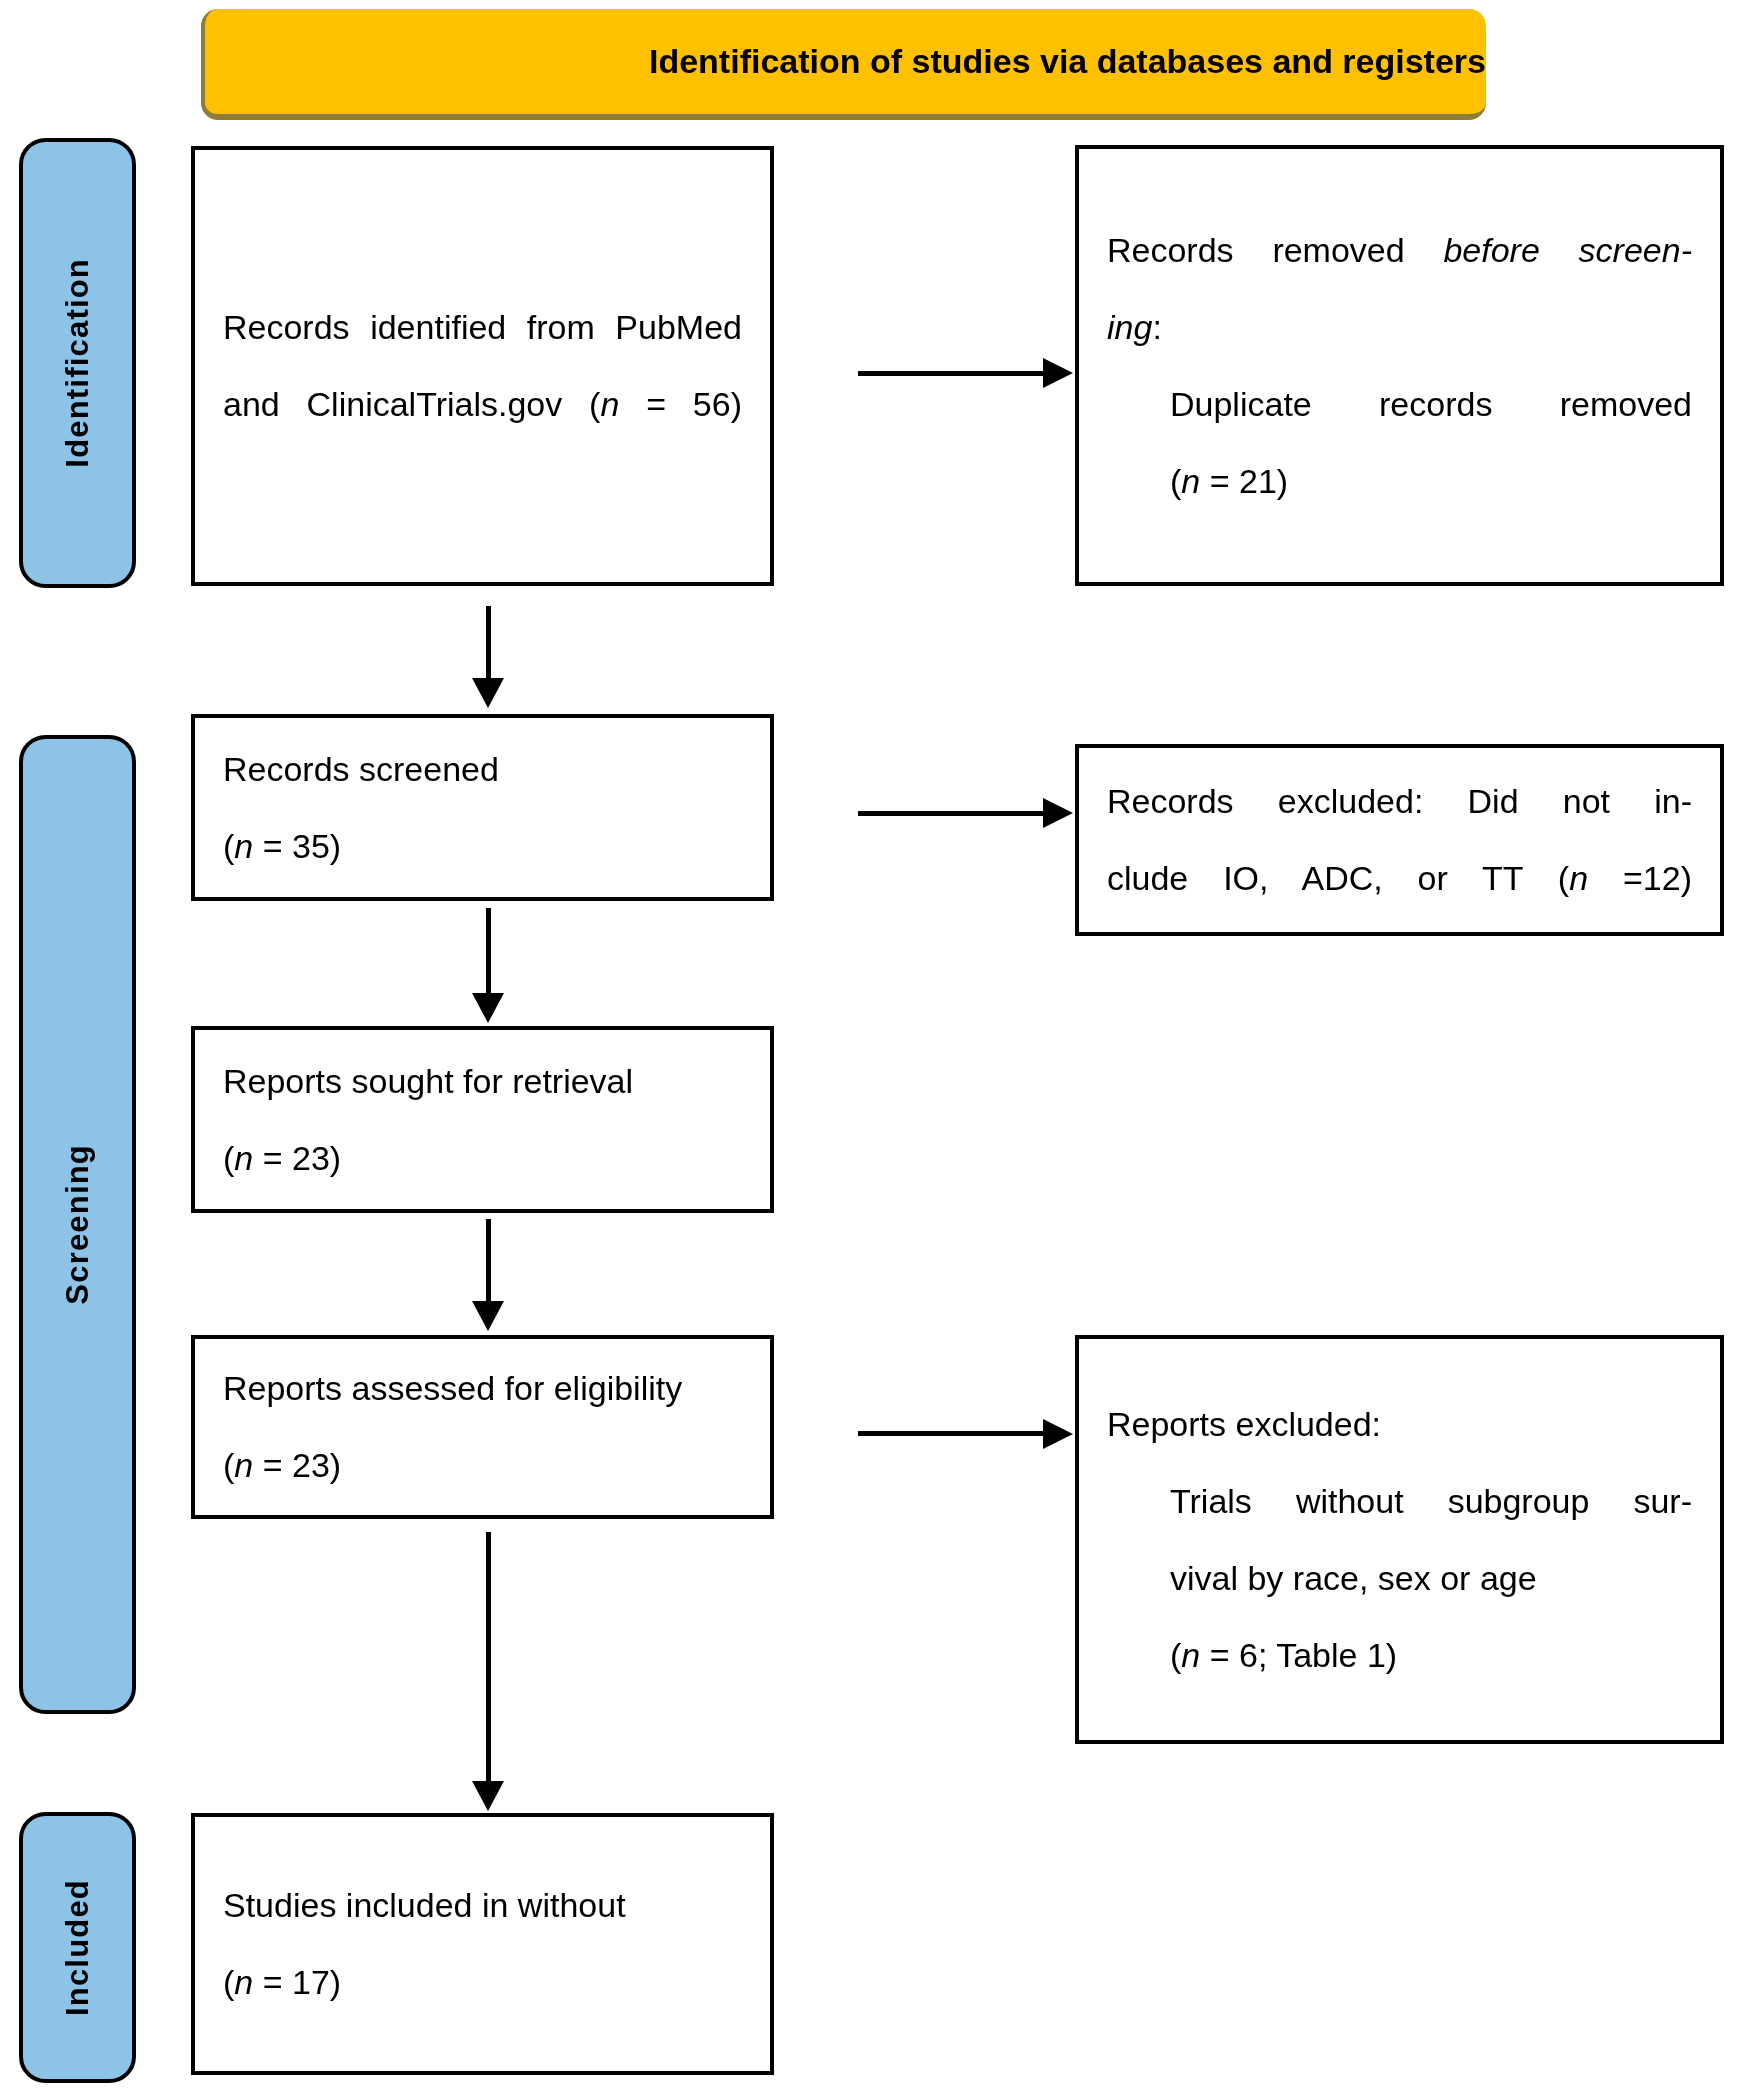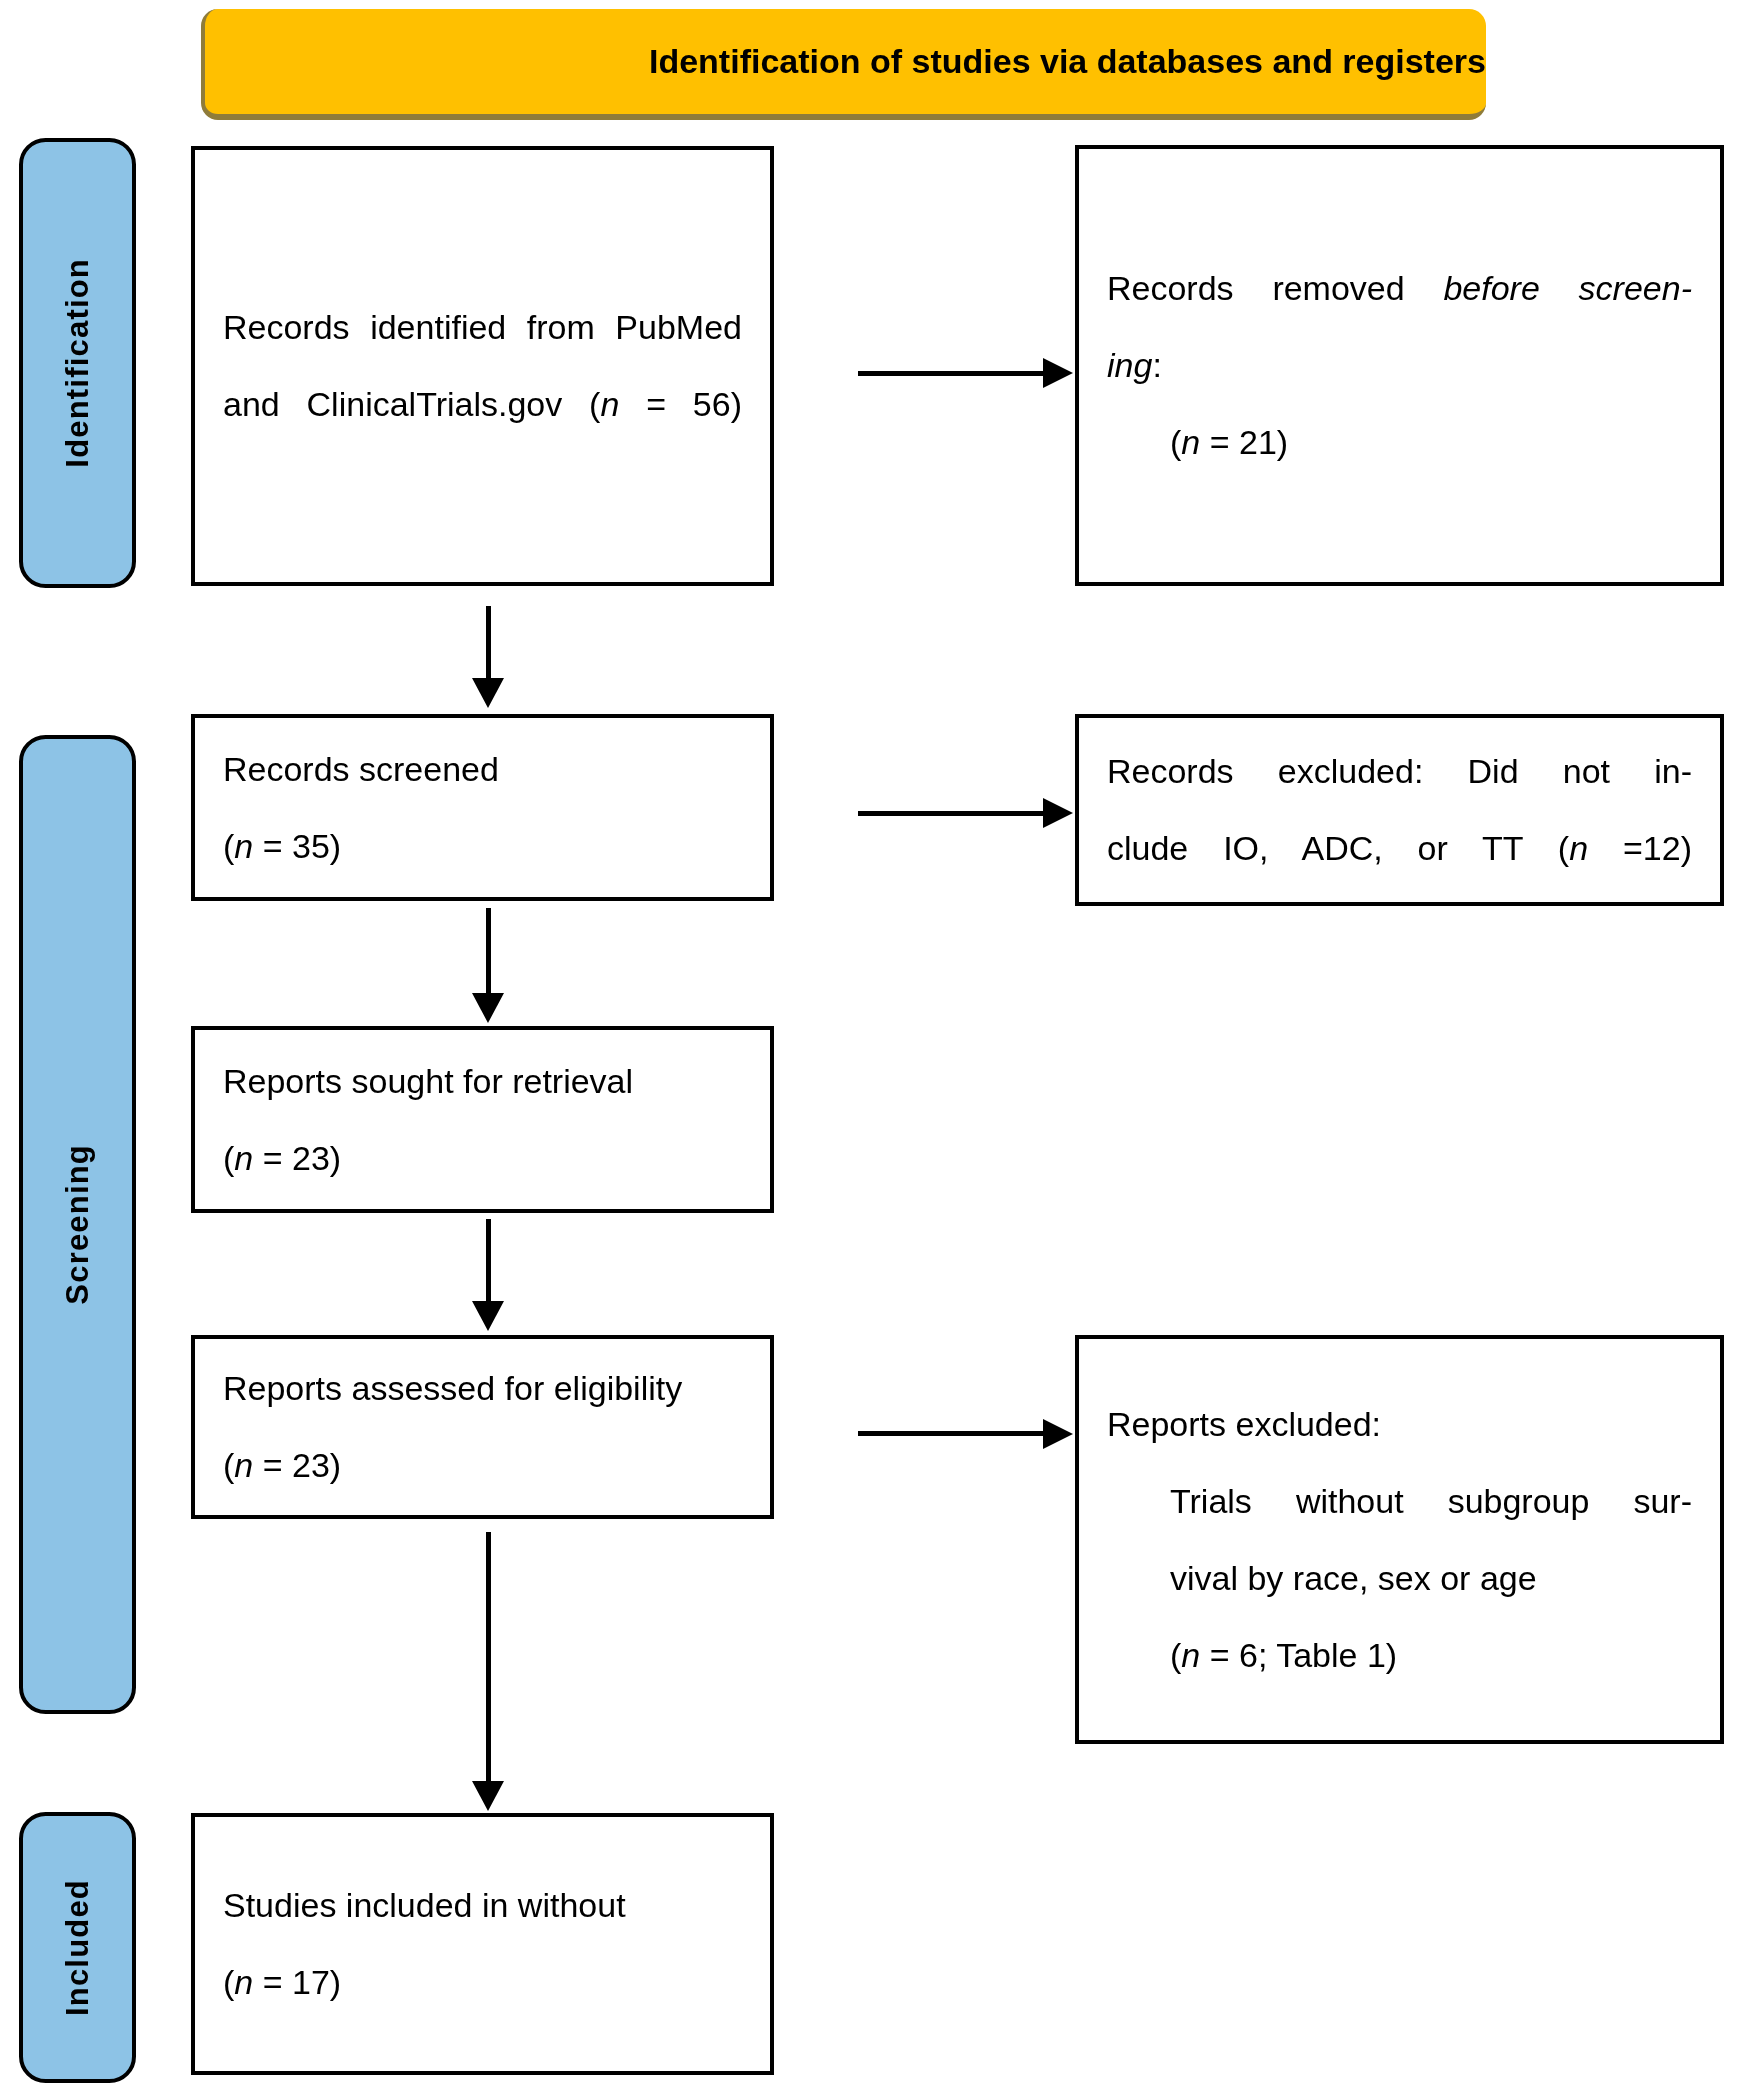--- a/index.html
+++ b/index.html
@@ -60,21 +60,21 @@
     padding: 4px 28px;
   }
   .col-left  { left: 191px;  width: 583px; }
   .col-right { left: 1075px; width: 649px; }
   .box-identified       { top: 146px;  height: 440px; }
   .box-screened         { top: 714px; height: 187px; }
   .box-sought           { top: 1026px; height: 187px; }
   .box-assessed         { top: 1335px; height: 184px; }
   .box-studies-included { top: 1813px; height: 262px; }
   .box-removed          { top: 145px;  height: 441px; }
-  .box-excluded         { top: 714px; height: 192px; }
+  .box-excluded         { top: 744px; height: 192px; }
   .box-reports-excluded { top: 1335px; height: 409px; }
 
   .line { display: block; }
   .j    { text-align: justify; text-align-last: justify; }
   .ind  { padding-left: 63px; }
   .it   { font-style: italic; }
 
   
   .hline { position: absolute; height: 5.4px; background: #000; }
   .vline { position: absolute; width: 5.4px;  background: #000; }
@@ -155,20 +155,23 @@
     </span>
   </div>
 
   <div class="pbox col-right box-removed">
     <span class="line j">
       <span>Records removed </span><span class="it">before screen-</span>
     </span>
     <span class="line">
       <span class="it">ing</span><span>:</span>
     </span>
+    <span class="line j ind">
+      <span>Duplicate records removed</span>
+    </span>
     <span class="line ind">
       <span>(</span><span class="it">n</span><span> = 21)</span>
     </span>
   </div>
 
   <div class="pbox col-right box-excluded">
     <span class="line j">
       <span>Records excluded: Did not in-</span>
     </span>
     <span class="line j">

